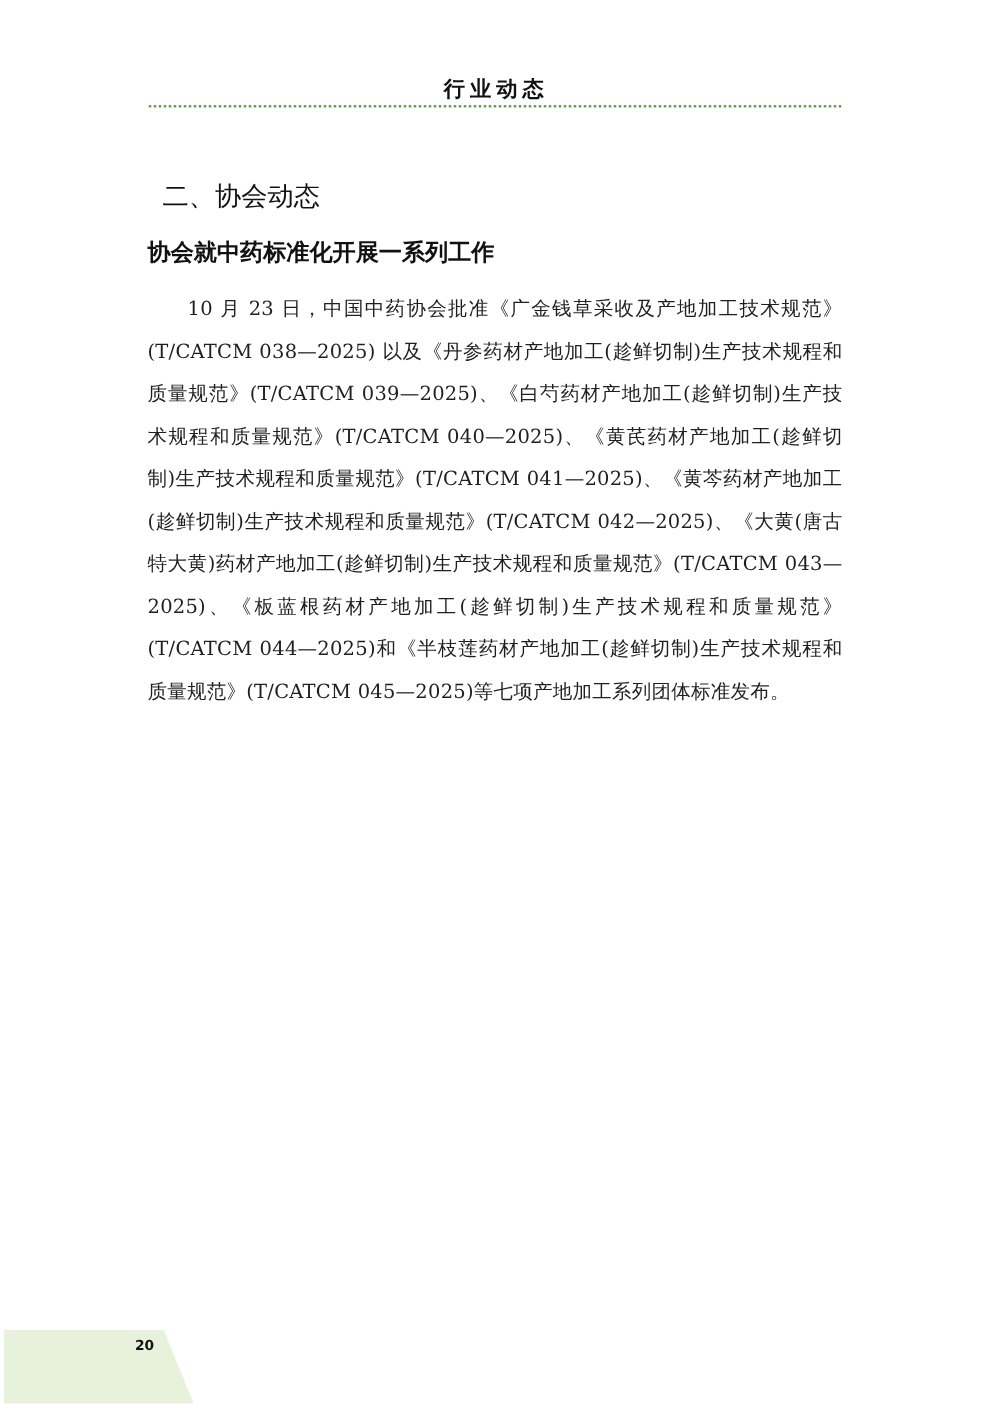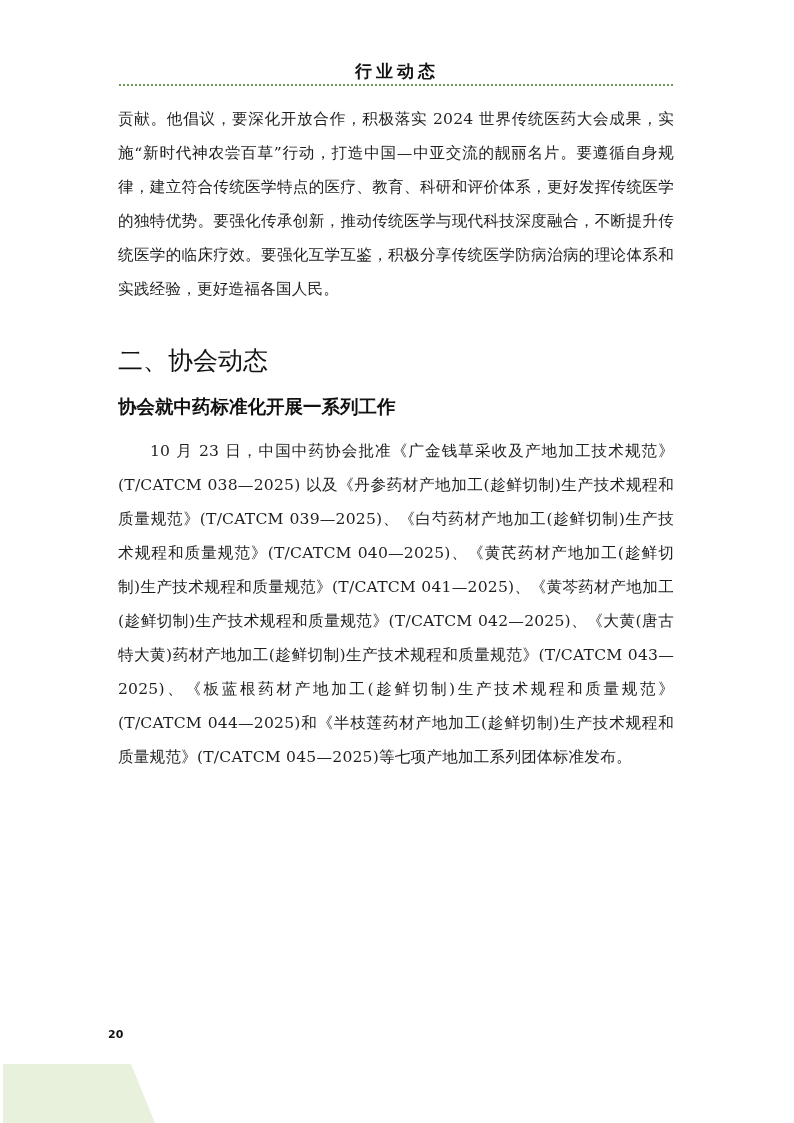--- a/index.html
+++ b/index.html
@@ -12,42 +12,41 @@
     position: absolute; left: 119px; width: 554px; top: 84px; height: 0;
     border-top: 2px dotted #6c9a4f;
   }
   .content { position: absolute; left: 118px; width: 556px; top: 102px; }
   .para {
     margin: 0; font-size: 15.6px; line-height: 34px; text-align: justify; text-justify: inter-character;
     color: #1f1f1f; letter-spacing: 0.2px;
   }
   .para.indent { text-indent: 32px; }
   .section-heading {
-    margin: 38px 0 0 0; font-family: "DejaVu Sans", sans-serif; font-size: 25px; line-height: 34px; color: #111; font-weight: normal;
+    margin: 38px 0 0 12px; font-family: "DejaVu Sans", sans-serif; font-size: 21px; line-height: 34px; color: #111; font-weight: normal;
   }
   .article-title {
     margin: 12px 0 10px 0; text-align: left; font-family: "DejaVu Sans", sans-serif; font-size: 18.5px; line-height: 34px; color: #111;
   }
   .footer-tab {
     position: absolute; left: 3px; top: 1064px; width: 152px; height: 59px;
     background: #e8f1dc;
     clip-path: polygon(0 0, 128px 0, 152px 59px, 0 59px);
   }
   .page-number {
-    position: absolute; left: 108px; top: 1028px; font-family: "DejaVu Sans", sans-serif; font-weight: bold; font-size: 11px; color: #111;
+    position: absolute; left: 108px; top: 1070px; font-family: "DejaVu Sans", sans-serif; font-weight: bold; font-size: 11px; color: #111;
   }
 </style>
 </head>
 <body>
 
 <div class="header-title">行业动态</div>
 <div class="header-rule"></div>
 
 <div class="content">
-  <p class="para">贡献。他倡议，要深化开放合作，积极落实 2024 世界传统医药大会成果，实施“新时代神农尝百草”行动，打造中国—中亚交流的靓丽名片。要遵循自身规律，建立符合传统医学特点的医疗、教育、科研和评价体系，更好发挥传统医学的独特优势。要强化传承创新，推动传统医学与现代科技深度融合，不断提升传统医学的临床疗效。要强化互学互鉴，积极分享传统医学防病治病的理论体系和实践经验，更好造福各国人民。</p>
 
   <h2 class="section-heading">二、协会动态</h2>
 
   <h3 class="article-title">协会就中药标准化开展一系列工作</h3>
 
   <p class="para indent">10 月 23 日，中国中药协会批准《广金钱草采收及产地加工技术规范》(T/CATCM 038—2025) 以及《丹参药材产地加工(趁鲜切制)生产技术规程和质量规范》(T/CATCM 039—2025)、《白芍药材产地加工(趁鲜切制)生产技术规程和质量规范》(T/CATCM 040—2025)、《黄芪药材产地加工(趁鲜切制)生产技术规程和质量规范》(T/CATCM 041—2025)、《黄芩药材产地加工(趁鲜切制)生产技术规程和质量规范》(T/CATCM 042—2025)、《大黄(唐古特大黄)药材产地加工(趁鲜切制)生产技术规程和质量规范》(T/CATCM 043—2025)、《板蓝根药材产地加工(趁鲜切制)生产技术规程和质量规范》(T/CATCM 044—2025)和《半枝莲药材产地加工(趁鲜切制)生产技术规程和质量规范》(T/CATCM 045—2025)等七项产地加工系列团体标准发布。</p>
 </div>
 
 <div class="footer-tab"></div>
 <div class="page-number">20</div>

